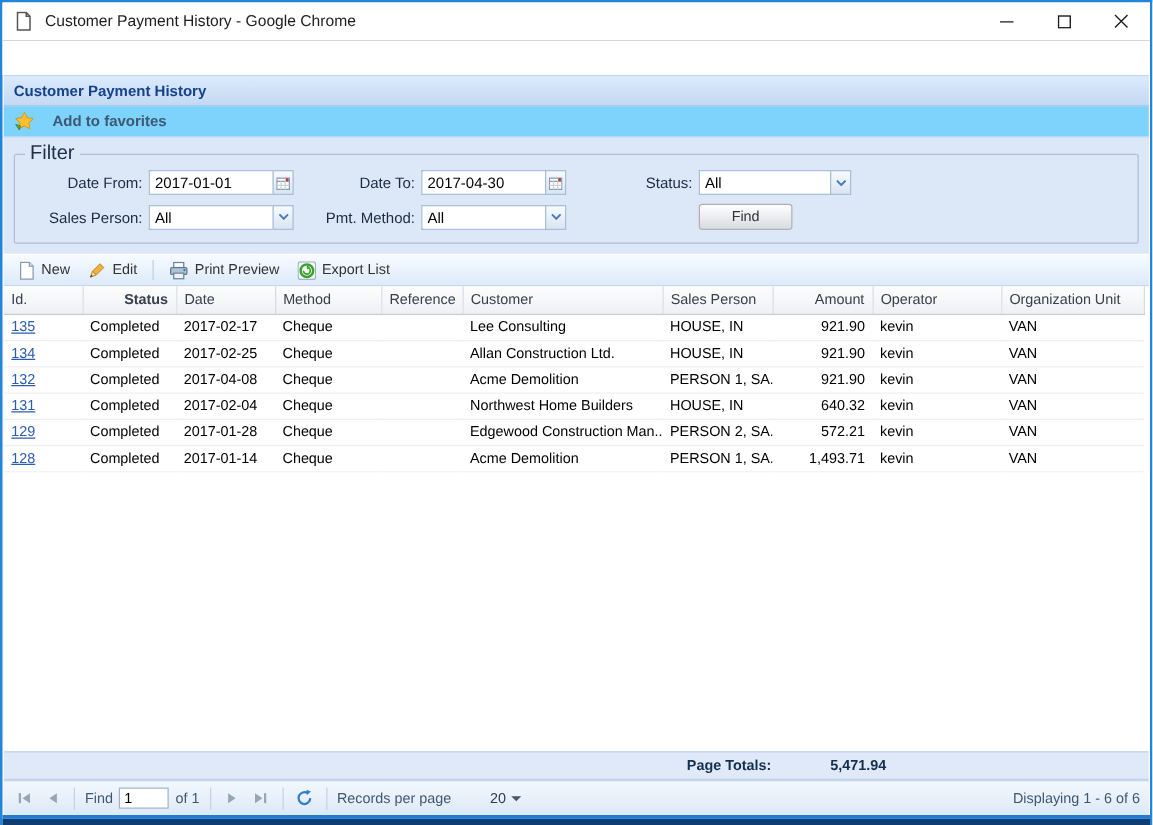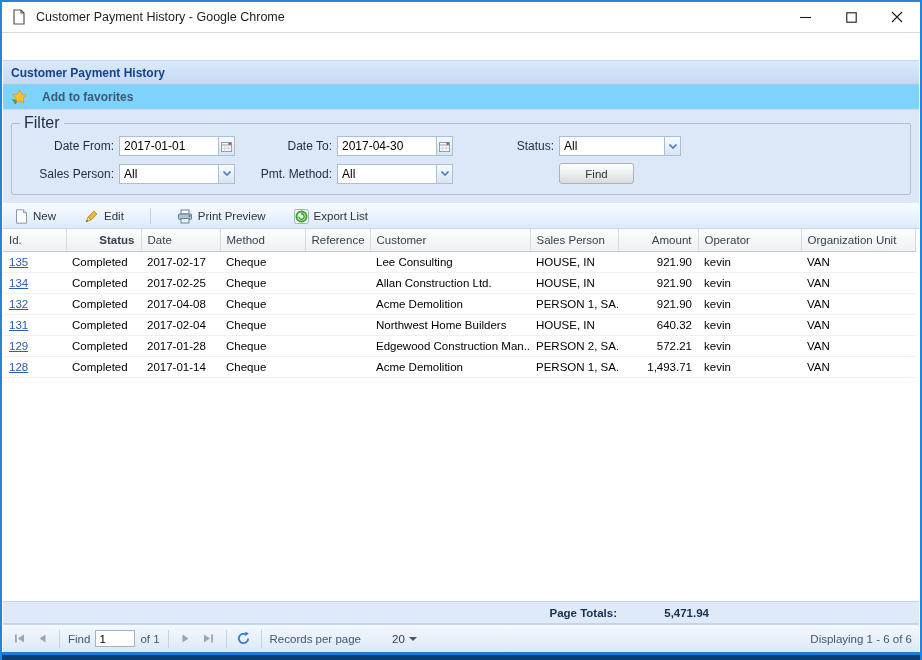--- a/index.html
+++ b/index.html
@@ -40,21 +40,21 @@
   .fieldbox input[type=text] { flex:1; min-width:0; border:1px solid #a9bfd6; border-right:none;
     font-family:"Liberation Sans",sans-serif; font-size:12px; padding:0 4px; color:#000; outline:none; }
   .trigger { width:17px; height:20px; border:1px solid #a9bfd6; background:linear-gradient(#f7fbfe,#d9e5f2);
     display:flex; align-items:center; justify-content:center; cursor:pointer; padding:0; }
   .find-cell { grid-column:6; }
   .find-btn { width:75px; height:21px; border:1px solid #b1b1b1; border-radius:3px;
     background:linear-gradient(#ffffff,#e9ebee 55%,#d8dce0); font-size:11.5px; color:#333;
     font-family:"Liberation Sans",sans-serif; cursor:pointer; }
 
   
-  .toolbar { height:26px; flex:0 0 auto; display:flex; align-items:center; padding:0 6px; gap:16px;
+  .toolbar { height:26px; flex:0 0 auto; display:flex; align-items:center; padding:0 6px; gap:2px;
     background:linear-gradient(#f7fbff,#dceafa); border-top:1px solid #fff; border-bottom:1px solid #c6d8ee;
     font-size:11.5px; color:#333; }
   .tbtn { display:flex; align-items:center; gap:5px; padding:2px 6px; border-radius:3px; cursor:pointer; }
   .tsep { width:1px; height:16px; background:#c3d0e1; margin:0 4px; }
 
   
   .grid-area { flex:1; display:flex; flex-direction:column; background:#fff; min-height:0; overflow:hidden; }
   table.grid { border-collapse:collapse; table-layout:fixed; width:912px; flex:0 0 auto; }
   table.grid th { background:linear-gradient(#fdfdfd,#eef0f3); border-right:1px solid #d7dbe1;
     border-bottom:1px solid #c7ccd4; font-weight:normal; text-align:left; padding:4px 6px;

